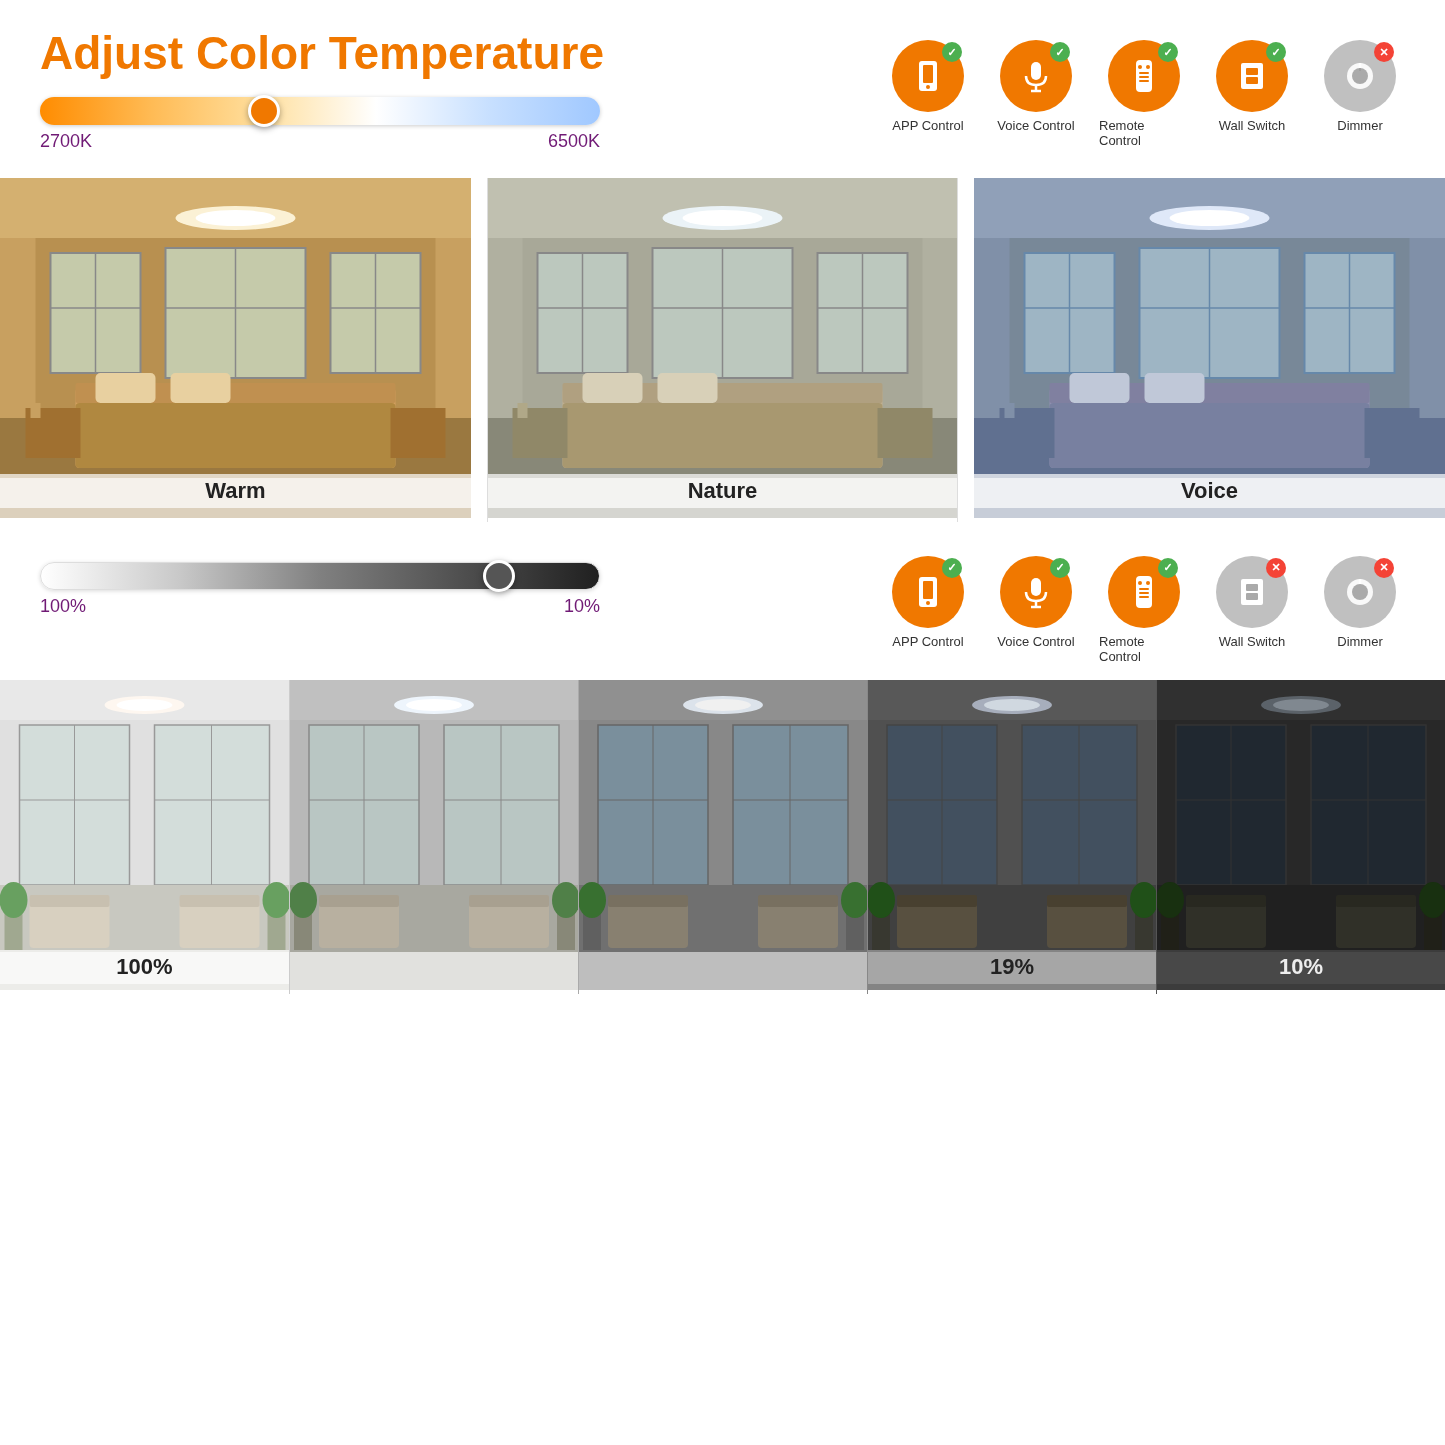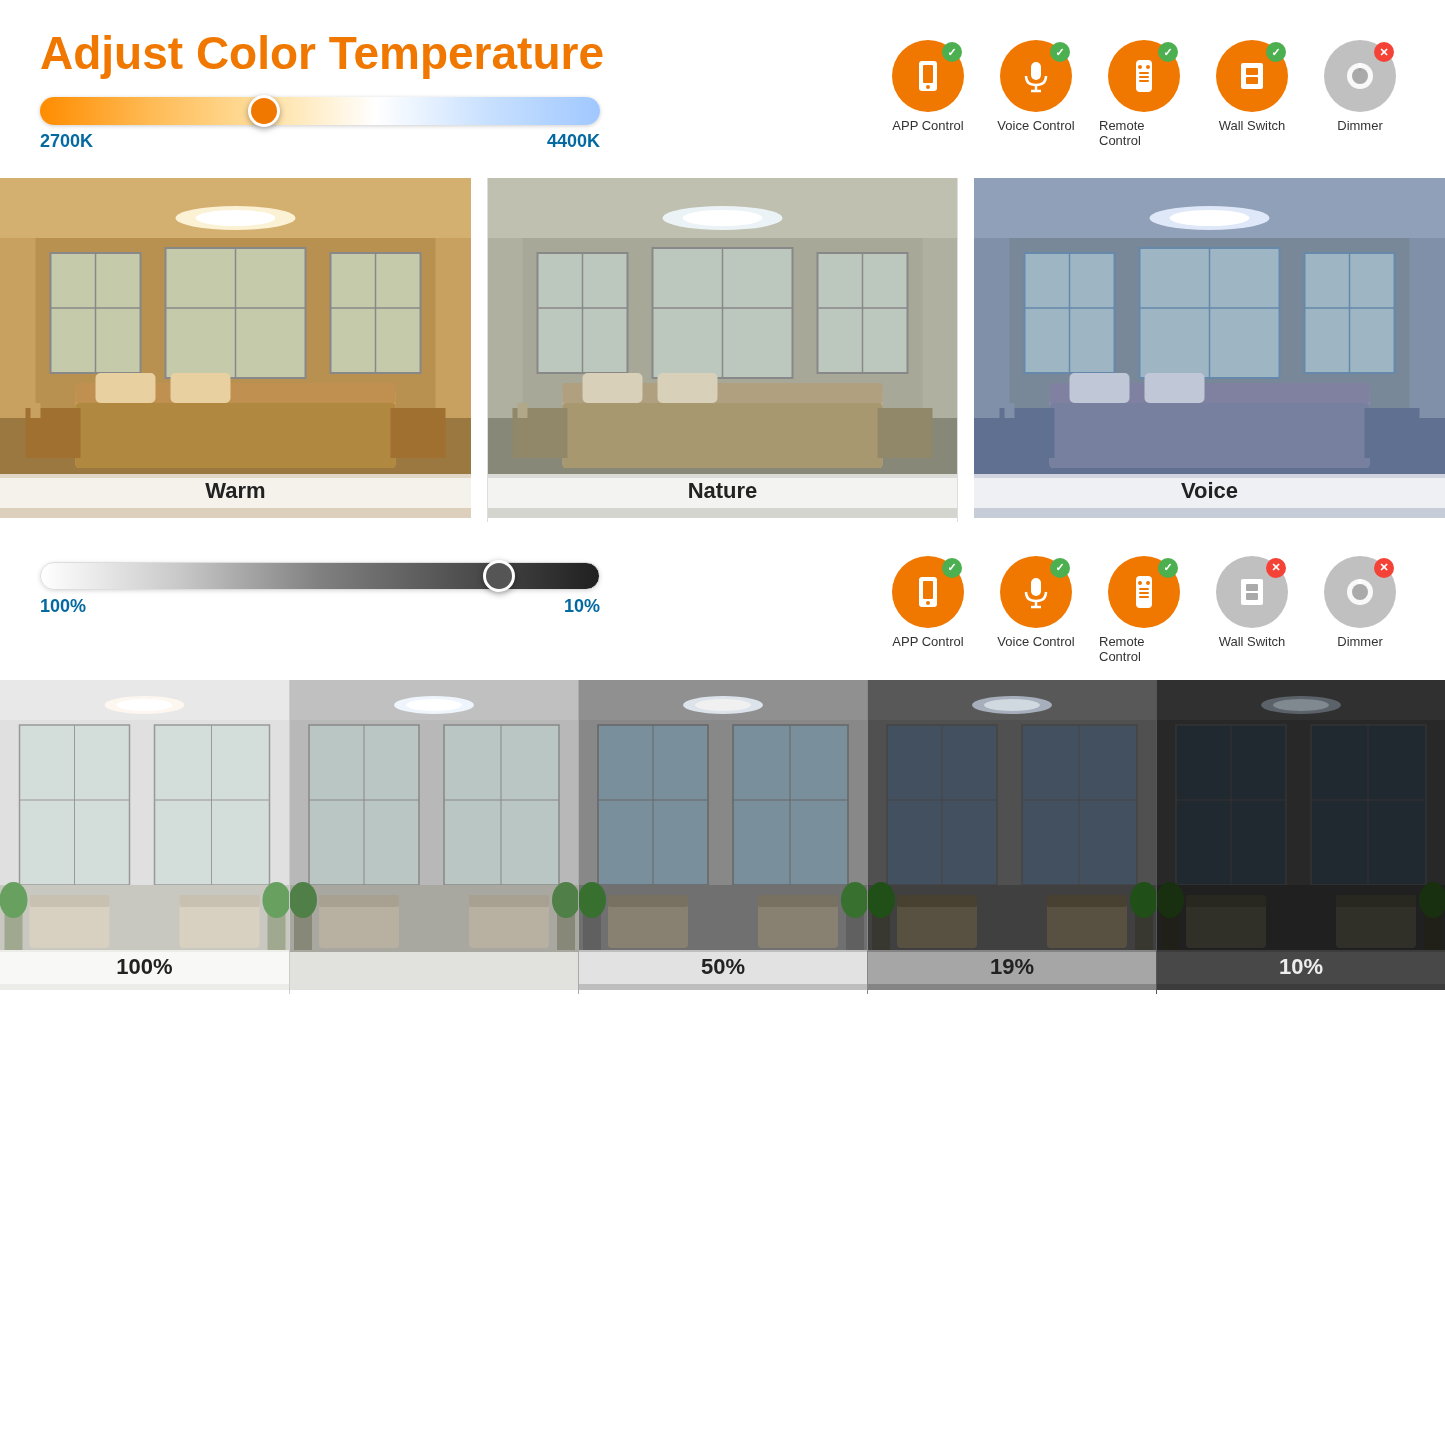--- a/index.html
+++ b/index.html
@@ -146,22 +146,22 @@
 
     .brightness-thumb {
       background: #555;
     }
 
     .slider-labels {
       display: flex;
       justify-content: space-between;
       width: 560px;
       font-size: 18px;
-      color: #0369a1;
-      font-weight: 700;
+      color: #701a75;
+      font-weight: 400;
     }
 
     
     .room-grid-3 {
       display: grid;
       grid-template-columns: 1fr 1fr 1fr;
       gap: 16px;
       width: 100%;
     }
 
@@ -224,21 +224,21 @@
 
     <div class="section-left">
       <div class="section-title">Adjust Color Temperature</div>
       <div style="height:18px"></div>
       <div class="slider-section">
         <div class="color-slider-track">
           <div class="slider-thumb" style="left: 40%;"></div>
         </div>
         <div class="slider-labels">
           <span>2700K</span>
-          <span>4400K</span>
+          <span>6500K</span>
         </div>
       </div>
     </div>
 
     <div class="section-right">
       <div class="controls-row">
 
         <div class="control-item">
           <div class="control-icon-wrap orange">
             <svg class="icon-svg" viewBox="0 0 38 38">
@@ -590,21 +590,20 @@
       <rect x="30" y="218" width="80" height="50" rx="4" fill="#888070"></rect>
       <rect x="30" y="215" width="80" height="12" rx="2" fill="#787060"></rect>
       <rect x="180" y="218" width="80" height="50" rx="4" fill="#888070"></rect>
       <rect x="180" y="215" width="80" height="12" rx="2" fill="#787060"></rect>
       <rect x="5" y="230" width="18" height="40" fill="#606060"></rect>
       <ellipse cx="14" cy="220" rx="14" ry="18" fill="#387030"></ellipse>
       <rect x="268" y="230" width="18" height="40" fill="#606060"></rect>
       <ellipse cx="277" cy="220" rx="14" ry="18" fill="#387030"></ellipse>
       <rect x="0" y="272" width="290" height="38" fill="rgba(255,255,255,0.55)"></rect>
     </svg>
-    <div class="room-label" style="color:#222; background:rgba(255,255,255,0.55); bottom:10px;">50%</div>
   </div>
 
   <div class="room-cell" style="border-left:1px solid #888;">
     <svg width="100%" height="310" viewBox="0 0 290 310" preserveAspectRatio="xMidYMid slice">
       <rect width="290" height="310" fill="#505050"></rect>
       <rect width="290" height="40" fill="#585858"></rect>
       <ellipse cx="145" cy="25" rx="40" ry="9" fill="#b0b8c8" opacity="0.9"></ellipse>
       <ellipse cx="145" cy="25" rx="28" ry="6" fill="#d0d8e0"></ellipse>
       <rect x="20" y="45" width="110" height="160" fill="#405060" opacity="0.9"></rect>
       <rect x="20" y="45" width="110" height="160" fill="none" stroke="#444" stroke-width="1.5"></rect>

